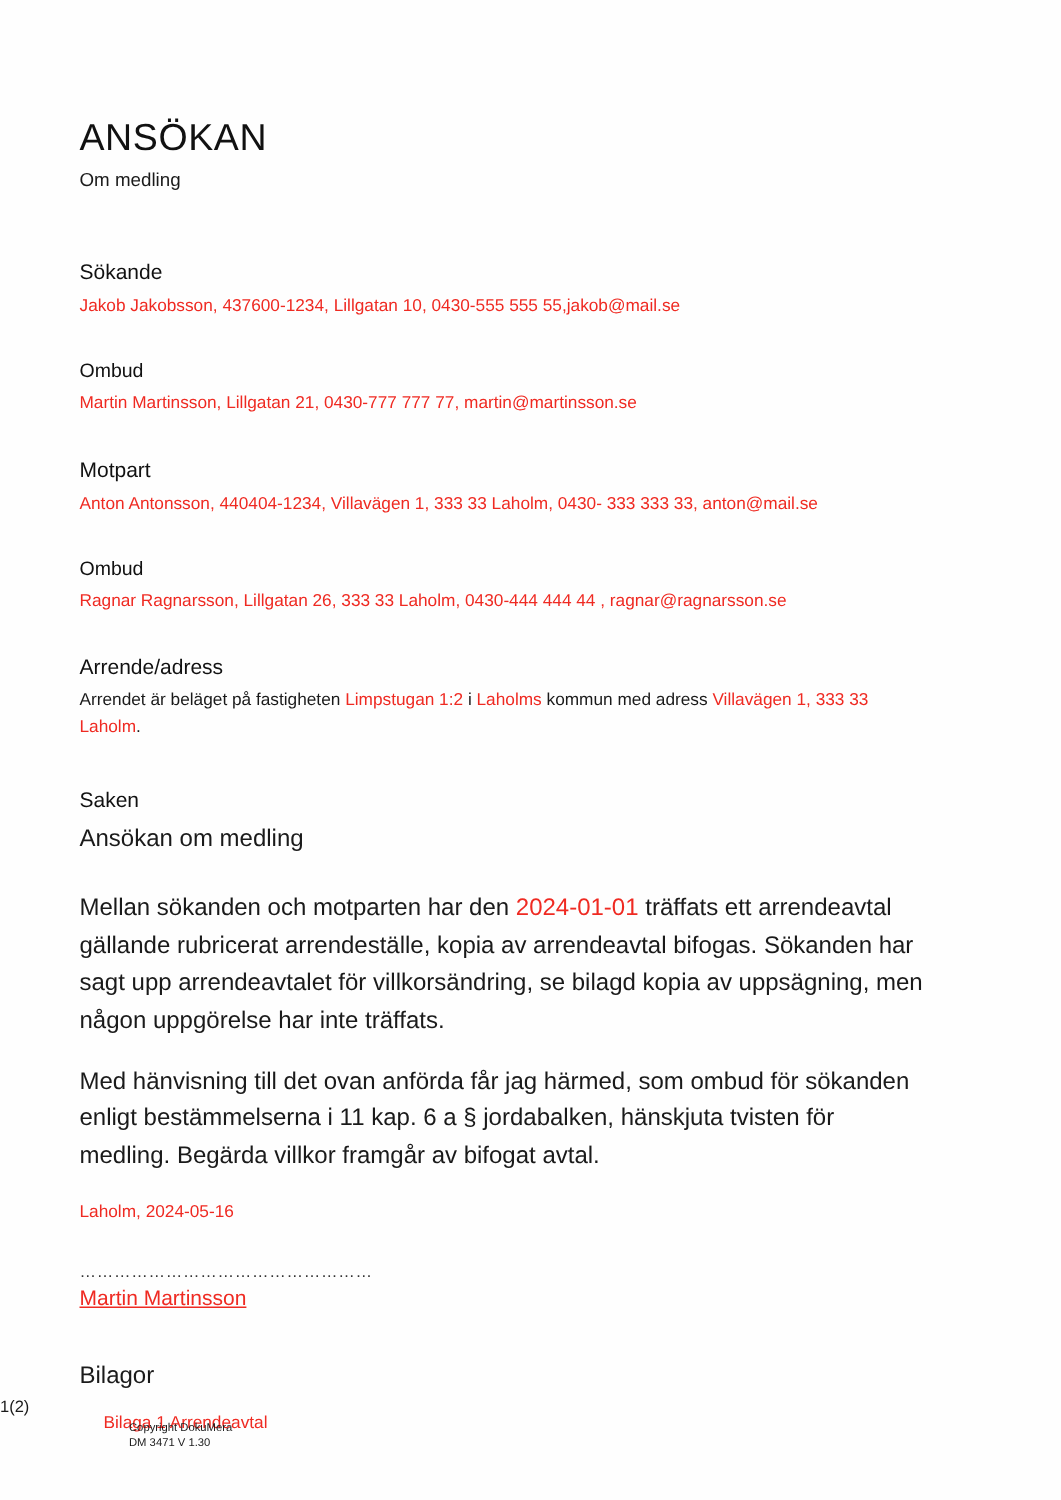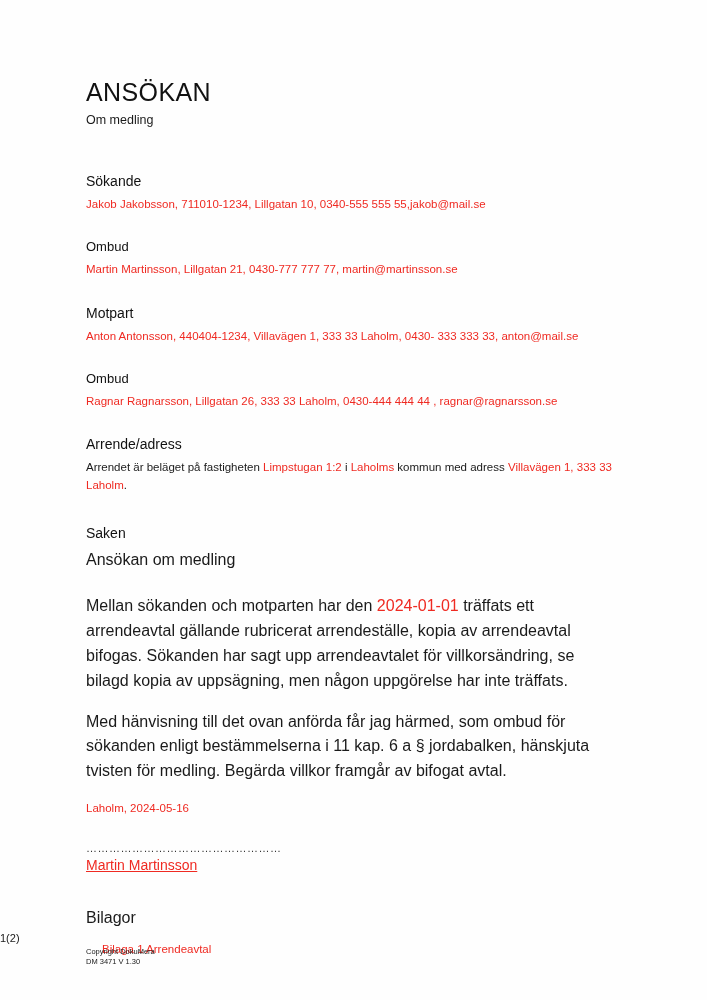--- a/index.html
+++ b/index.html
@@ -15,21 +15,21 @@
     position: relative;
     overflow: hidden;
   }
   .page {
     position: absolute;
     left: 0; top: 0;
     width: 707px;
     height: 1000px;
     background: #fefefe;
     box-sizing: border-box;
-    padding: 78px 88px 0 86px;
+    padding: 78px 88px 0 53px;
   }
   .doc-title {
     font-size: 25px;
     font-weight: normal;
     letter-spacing: 0.4px;
     margin: 0 0 6px 0;
     color: #111;
   }
   .doc-subtitle {
     font-size: 12.5px;
@@ -117,21 +117,21 @@
 
 <div class="page">
 
   <h1 class="doc-title">ANSÖKAN</h1>
   <p class="doc-subtitle">Om medling</p>
 
   <div class="spacer-lg"></div>
 
 
   <h2 class="section">Sökande</h2>
-  <p class="field-red">Jakob Jakobsson, 711010-1234, Lillgatan 10, 0340-555 555 55,jakob@mail.se</p>
+  <p class="field-red">Jakob Jakobsson, 437600-1234, Lillgatan 10, 0430-555 555 55,jakob@mail.se</p>
 
   <h2 class="section small">Ombud</h2>
   <p class="field-red">Martin Martinsson, Lillgatan 21, 0430-777 777 77, martin@martinsson.se</p>
 
   <h2 class="section">Motpart</h2>
   <p class="field-red">Anton Antonsson, 440404-1234, Villavägen 1, 333 33 Laholm, 0430- 333 333 33, anton@mail.se</p>
 
   <h2 class="section small">Ombud</h2>
   <p class="field-red">Ragnar Ragnarsson, Lillgatan 26, 333 33 Laholm, 0430-444 444 44 , ragnar@ragnarsson.se</p>
 

